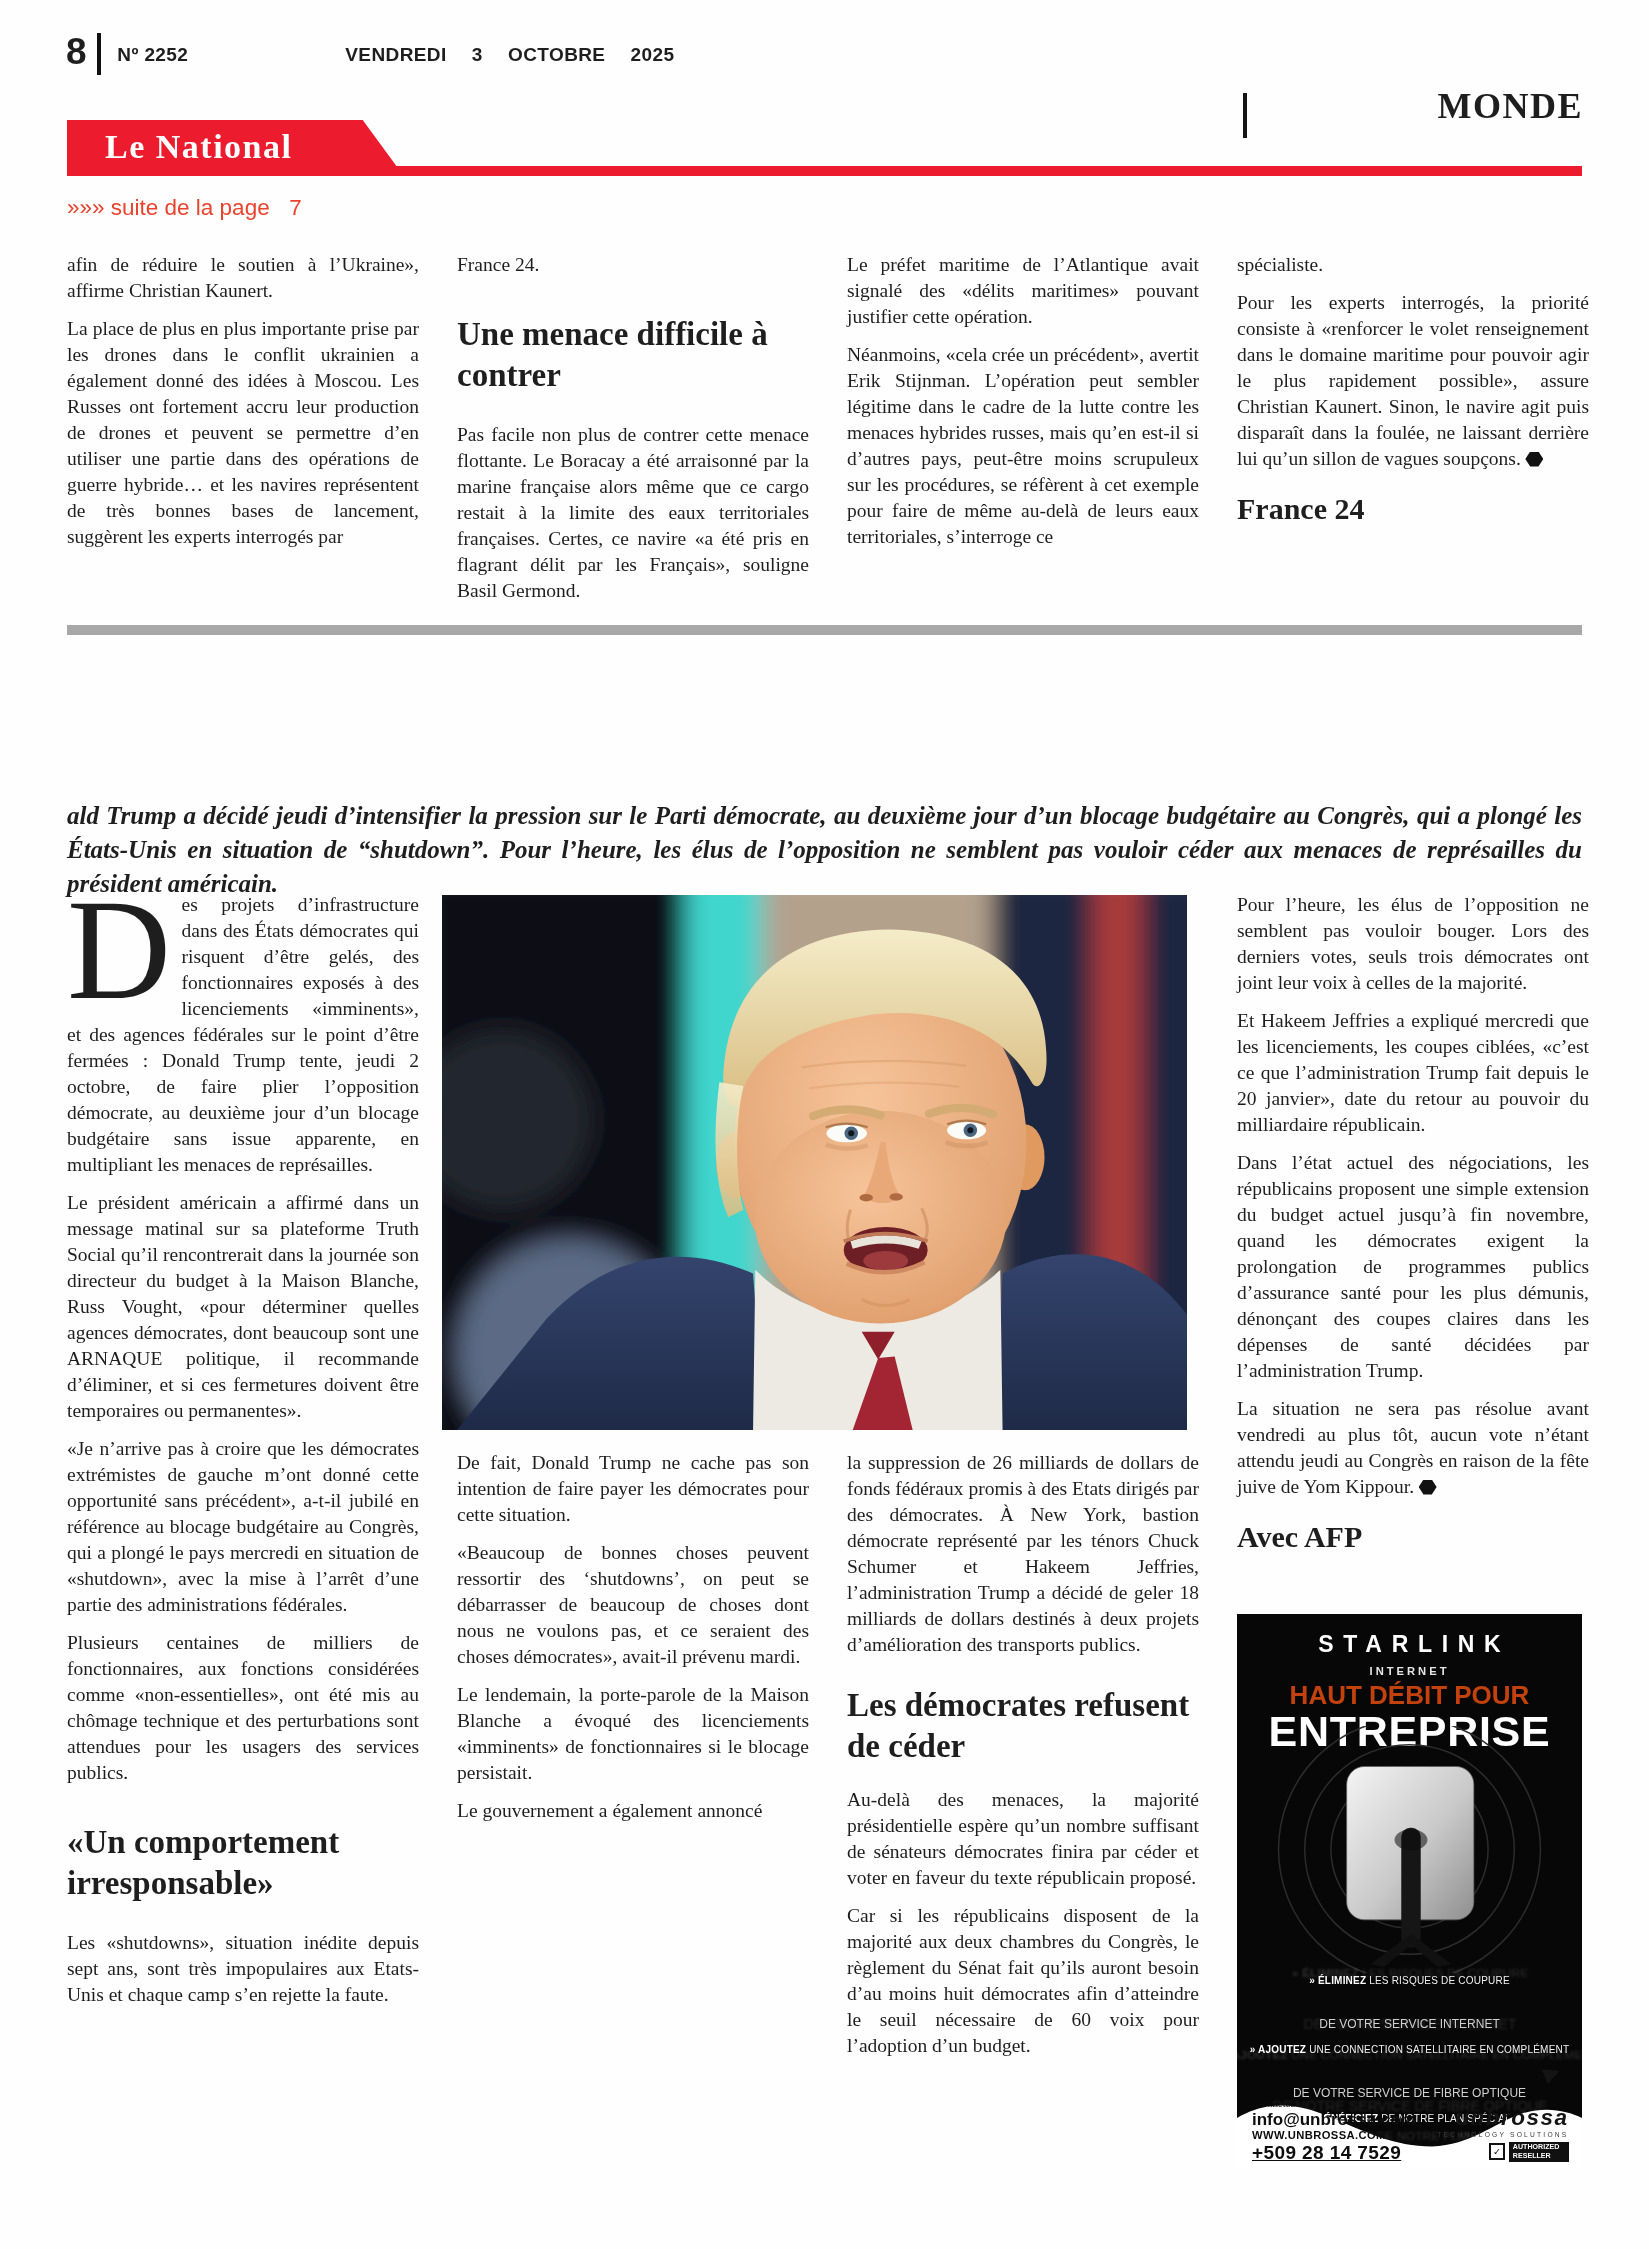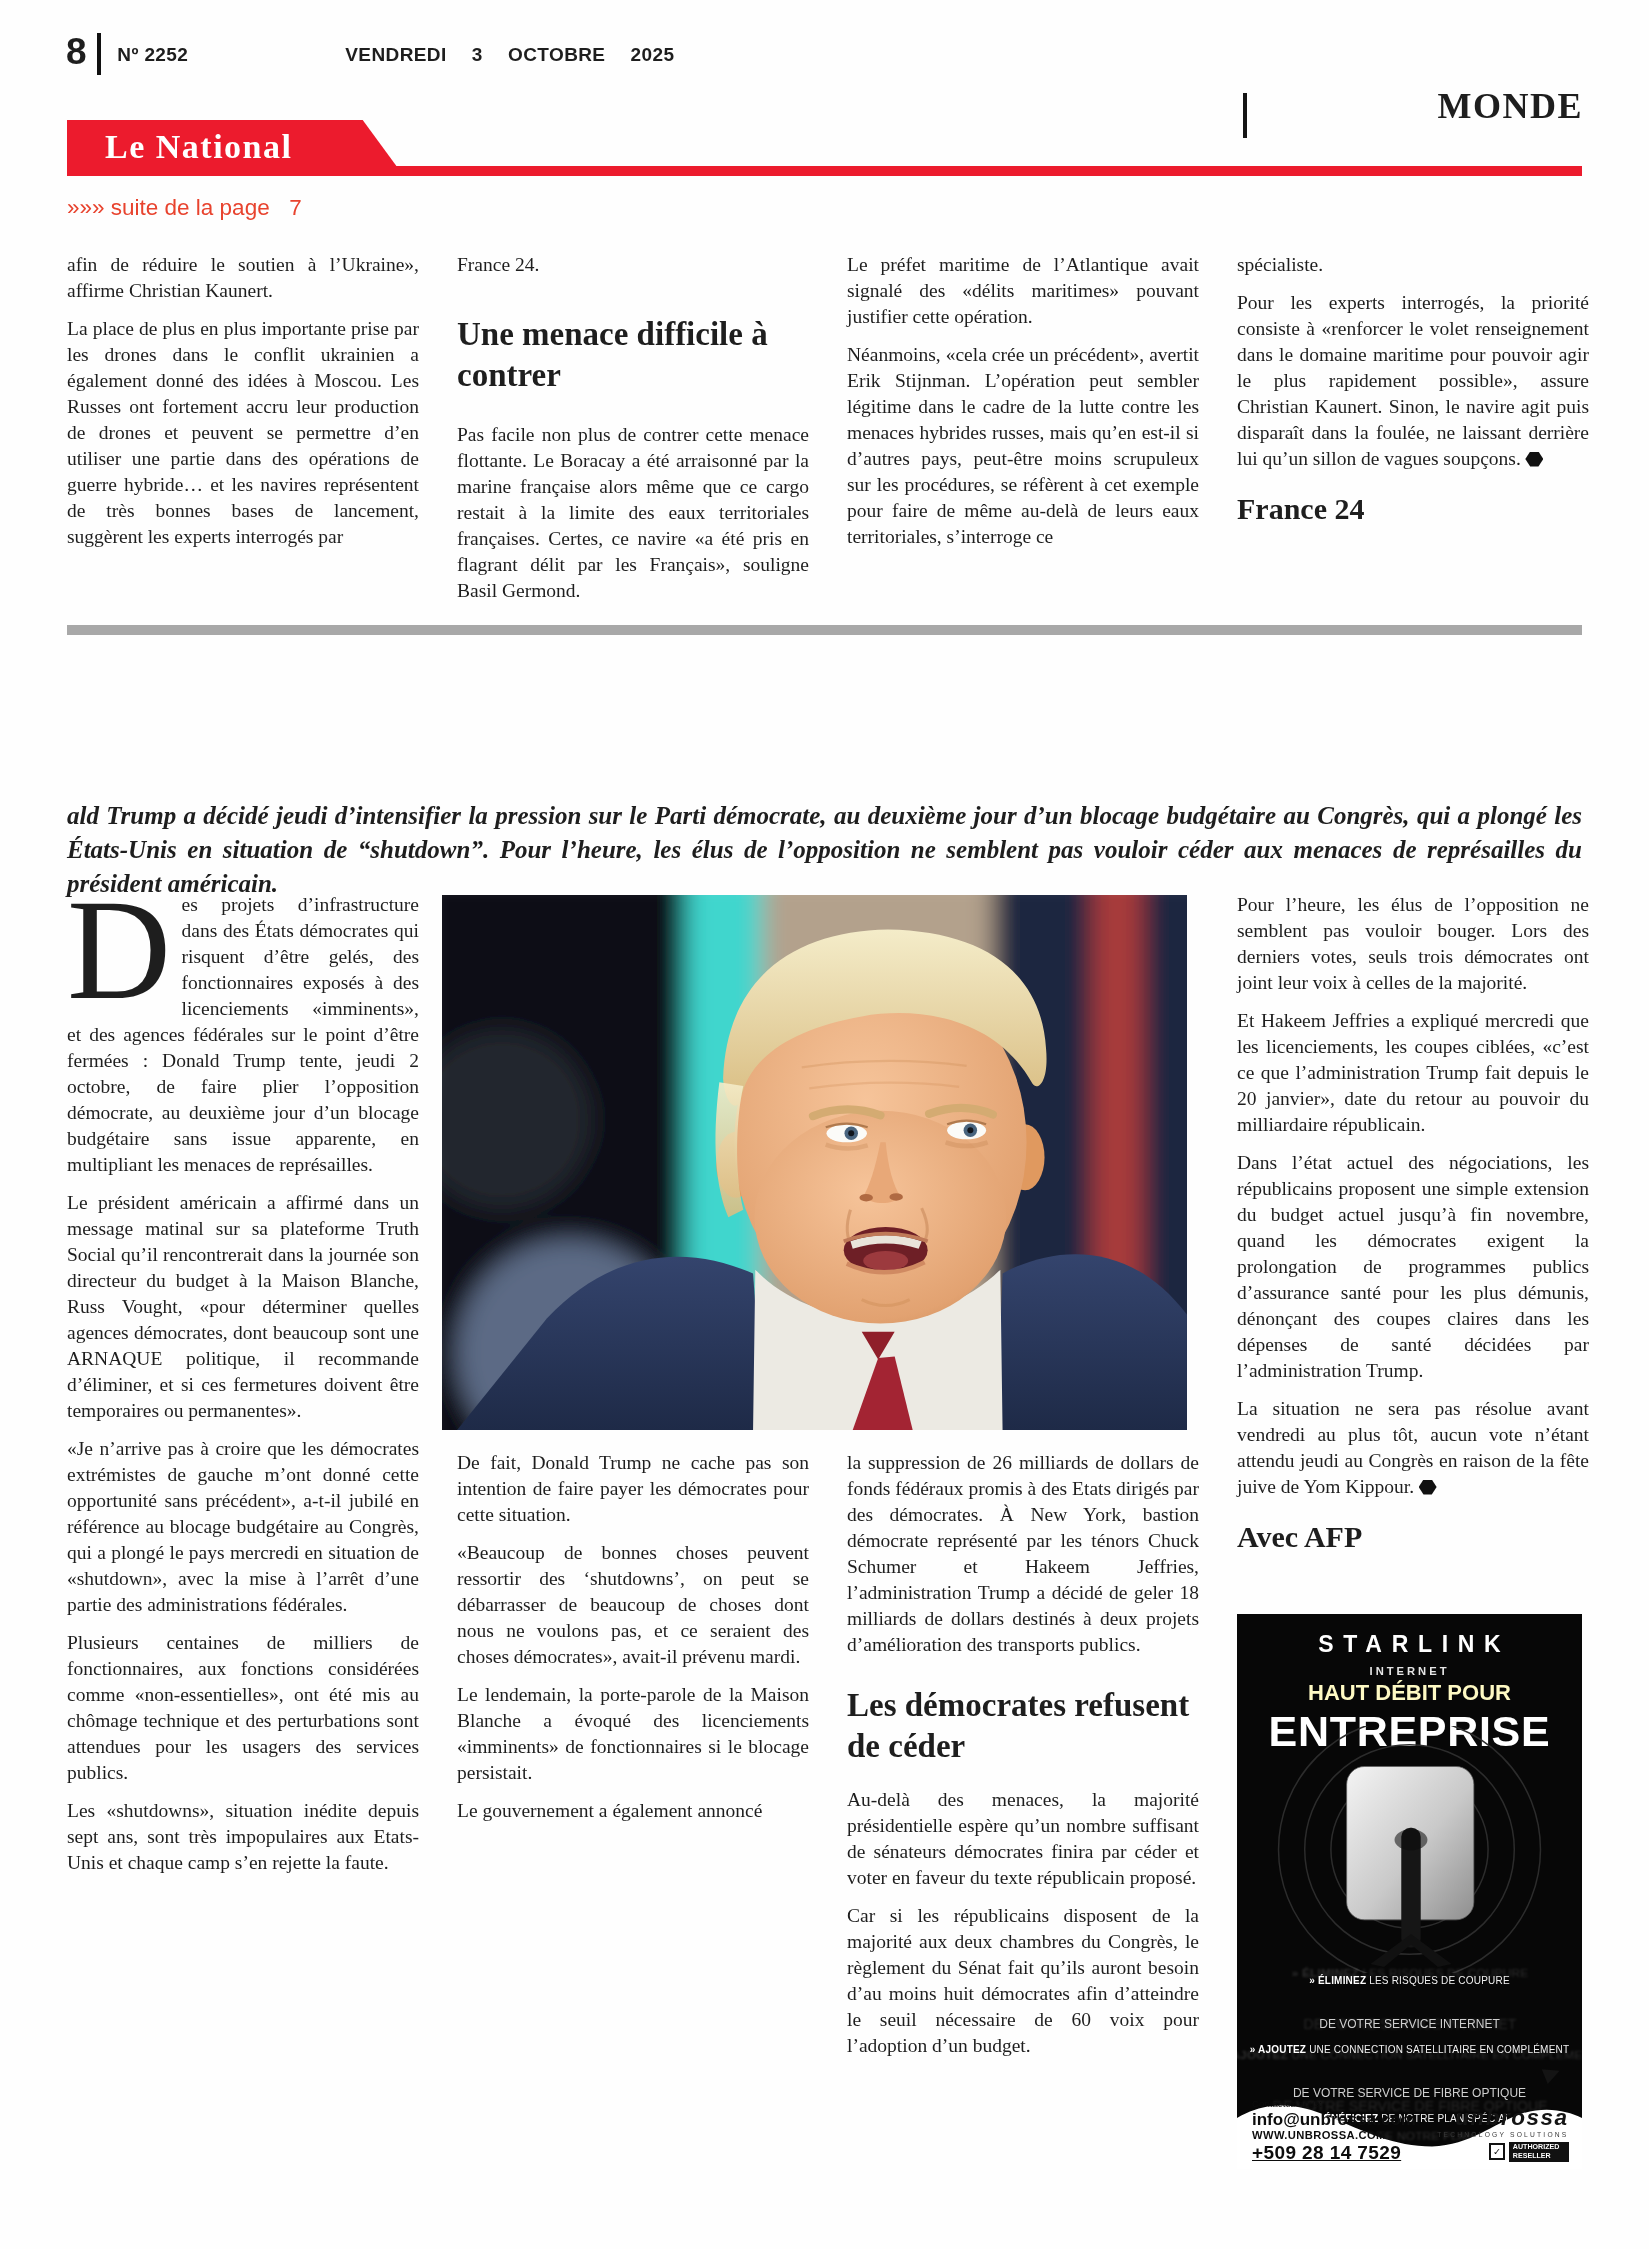--- a/index.html
+++ b/index.html
@@ -53,21 +53,21 @@
   .photo{left:442px;top:895px;width:745px;height:535px;}
   .photo svg{display:block;}
 
   
   .ad{left:1237px;top:1614px;width:345px;height:555px;background:#070707;overflow:hidden;
       font-family:"Liberation Sans",sans-serif;}
   .ad-brand{position:absolute;top:16.5px;left:0;right:0;text-align:center;color:#fff;
             font-size:23px;font-weight:700;letter-spacing:9.7px;text-indent:9.7px;}
   .ad-kicker{position:absolute;top:51px;left:0;right:0;text-align:center;color:#e6e6e6;
              font-size:11.2px;font-weight:700;letter-spacing:3px;}
-  .ad-t1{position:absolute;top:66px;left:0;right:0;text-align:center;color:#fef9c3;font-size:22px;font-weight:700;letter-spacing:0;}
+  .ad-t1{position:absolute;top:66px;left:0;right:0;text-align:center;color:#c2410c;font-size:26px;font-weight:700;letter-spacing:0;}
   .ad-t2{position:absolute;top:96px;left:0;right:0;text-align:center;color:#fff;font-size:43px;font-weight:700;letter-spacing:0.7px;line-height:43px;}
   .ad-rings,.ad-dish{position:absolute;left:0;}
   .ad-rings{top:112px;}
   .ad-dish{top:142px;}
   .ad-bullets{position:absolute;top:358px;left:6px;right:6px;text-align:center;z-index:3;}
   .bullet{margin-bottom:9px;}
   .b-l1{font-size:10px;color:#f2f2f2;letter-spacing:0.2px;line-height:17px;}
   .b-l1 b{font-weight:700;color:#fff;}
   .b-l2{font-size:12px;color:#cfcfcf;line-height:15px;margin-top:28px;}
   .b-l2:empty{display:none;}
@@ -132,20 +132,21 @@
 
   <div class="abs graybar"></div>
 
   <div class="abs lede">ald Trump a décidé jeudi d’intensifier la pression sur le Parti démocrate, au deuxième jour d’un blocage budgétaire au Congrès, qui a plongé les États-Unis en situation de “shutdown”. Pour l’heure, les élus de l’opposition ne semblent pas vouloir céder aux menaces de représailles du président américain.</div>
 
   <div class="abs col mc1 body-text">
     <p><span class="dropcap">D</span><span>es projets d’infrastructure dans des États démocrates qui risquent d’être gelés, des fonctionnaires exposés à des licenciements «imminents», et des agences fédérales sur le point d’être fermées : Donald Trump tente, jeudi 2 octobre, de faire plier l’opposition démocrate, au deuxième jour d’un blocage budgétaire sans issue apparente, en multipliant les menaces de représailles.</span></p>
     <p><span>Le président américain a affirmé dans un message matinal sur sa plateforme Truth Social qu’il rencontrerait dans la journée son directeur du budget à la Maison Blanche, Russ Vought, «pour déterminer quelles agences démocrates, dont beaucoup sont une ARNAQUE politique, il recommande d’éliminer, et si ces fermetures doivent être temporaires ou permanentes».</span></p>
     <p><span>«Je n’arrive pas à croire que les démocrates extrémistes de gauche m’ont donné cette opportunité sans précédent», a-t-il jubilé en référence au blocage budgétaire au Congrès, qui a plongé le pays mercredi en situation de «shutdown», avec la mise à l’arrêt d’une partie des administrations fédérales.</span></p>
     <p><span>Plusieurs centaines de milliers de fonctionnaires, aux fonctions considérées comme «non-essentielles», ont été mis au chômage technique et des perturbations sont attendues pour les usagers des services publics.</span></p>
+    <h3 class="subhead">«Un comportement irresponsable»</h3>
     <p><span>Les «shutdowns», situation inédite depuis sept ans, sont très impopulaires aux Etats-Unis et chaque camp s’en rejette la faute.</span></p>
   </div>
 
   <div class="abs photo">
     <svg width="745" height="535" viewBox="0 0 994 714" xmlns="http://www.w3.org/2000/svg">
       <defs>
         <filter id="bgblur" x="-10%" y="-10%" width="120%" height="120%">
             <feGaussianBlur stdDeviation="16"></feGaussianBlur>
           </filter>
         <radialGradient id="skin" cx="45%" cy="38%" r="75%">

